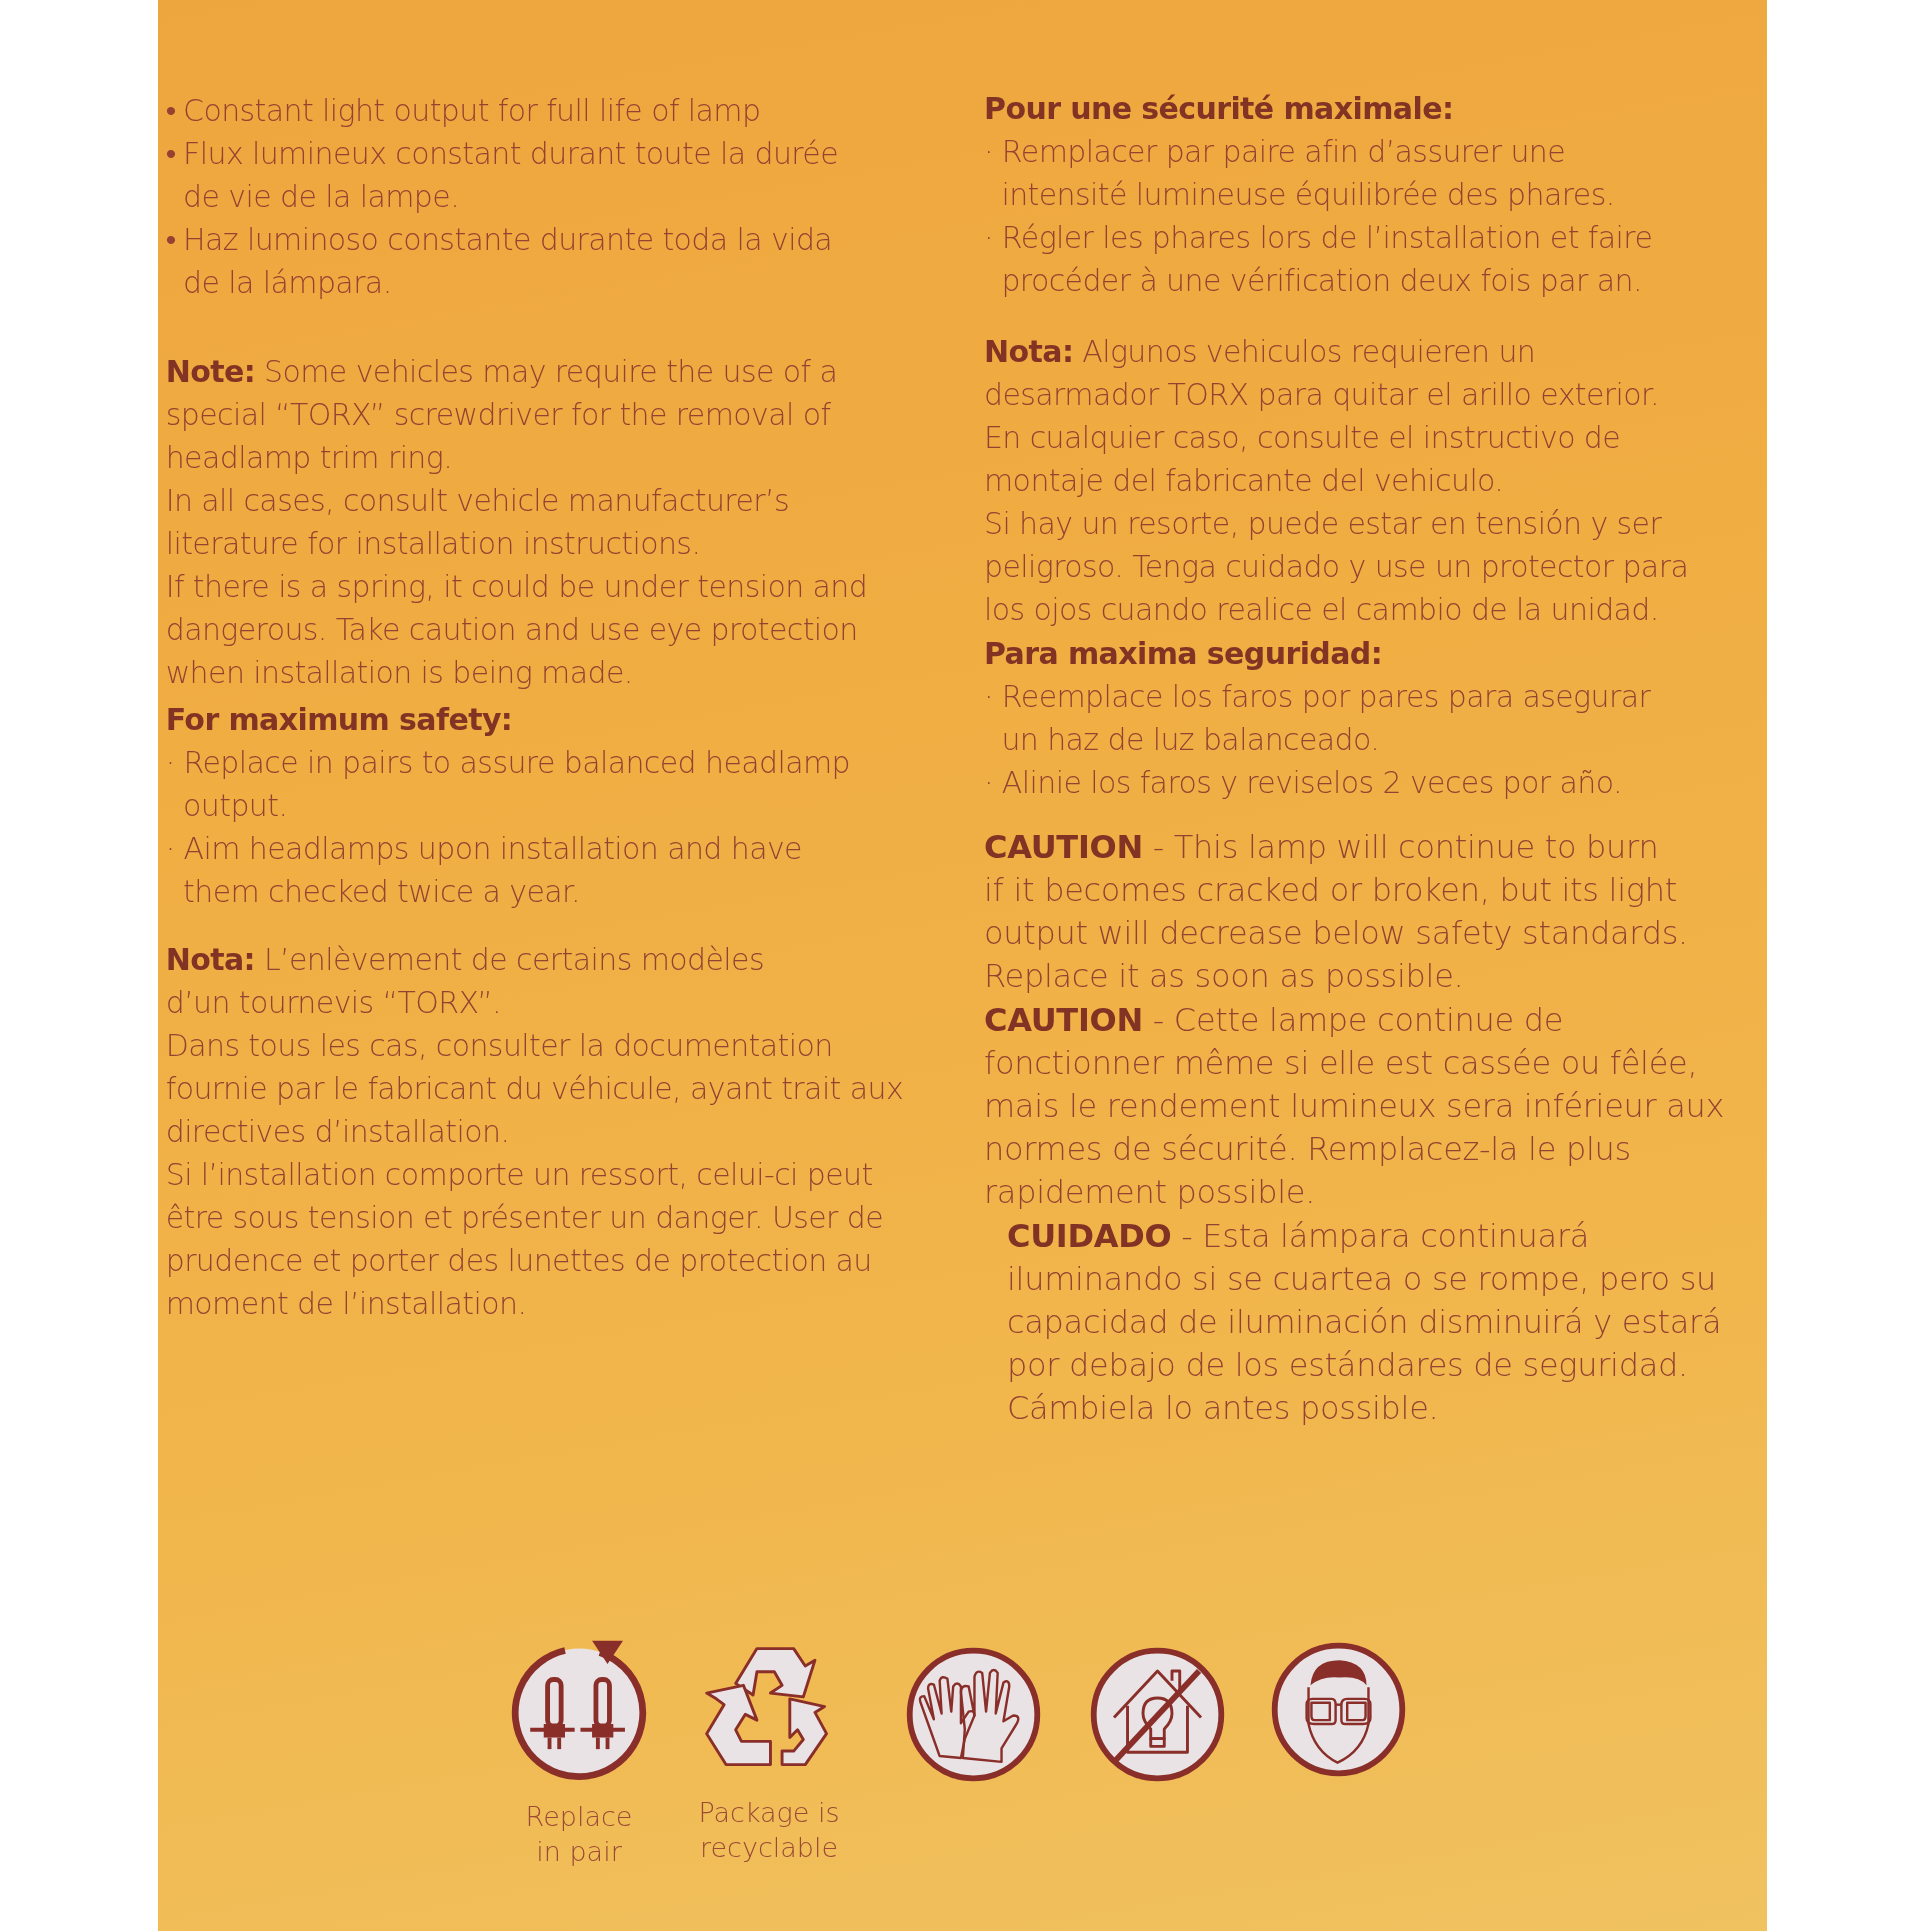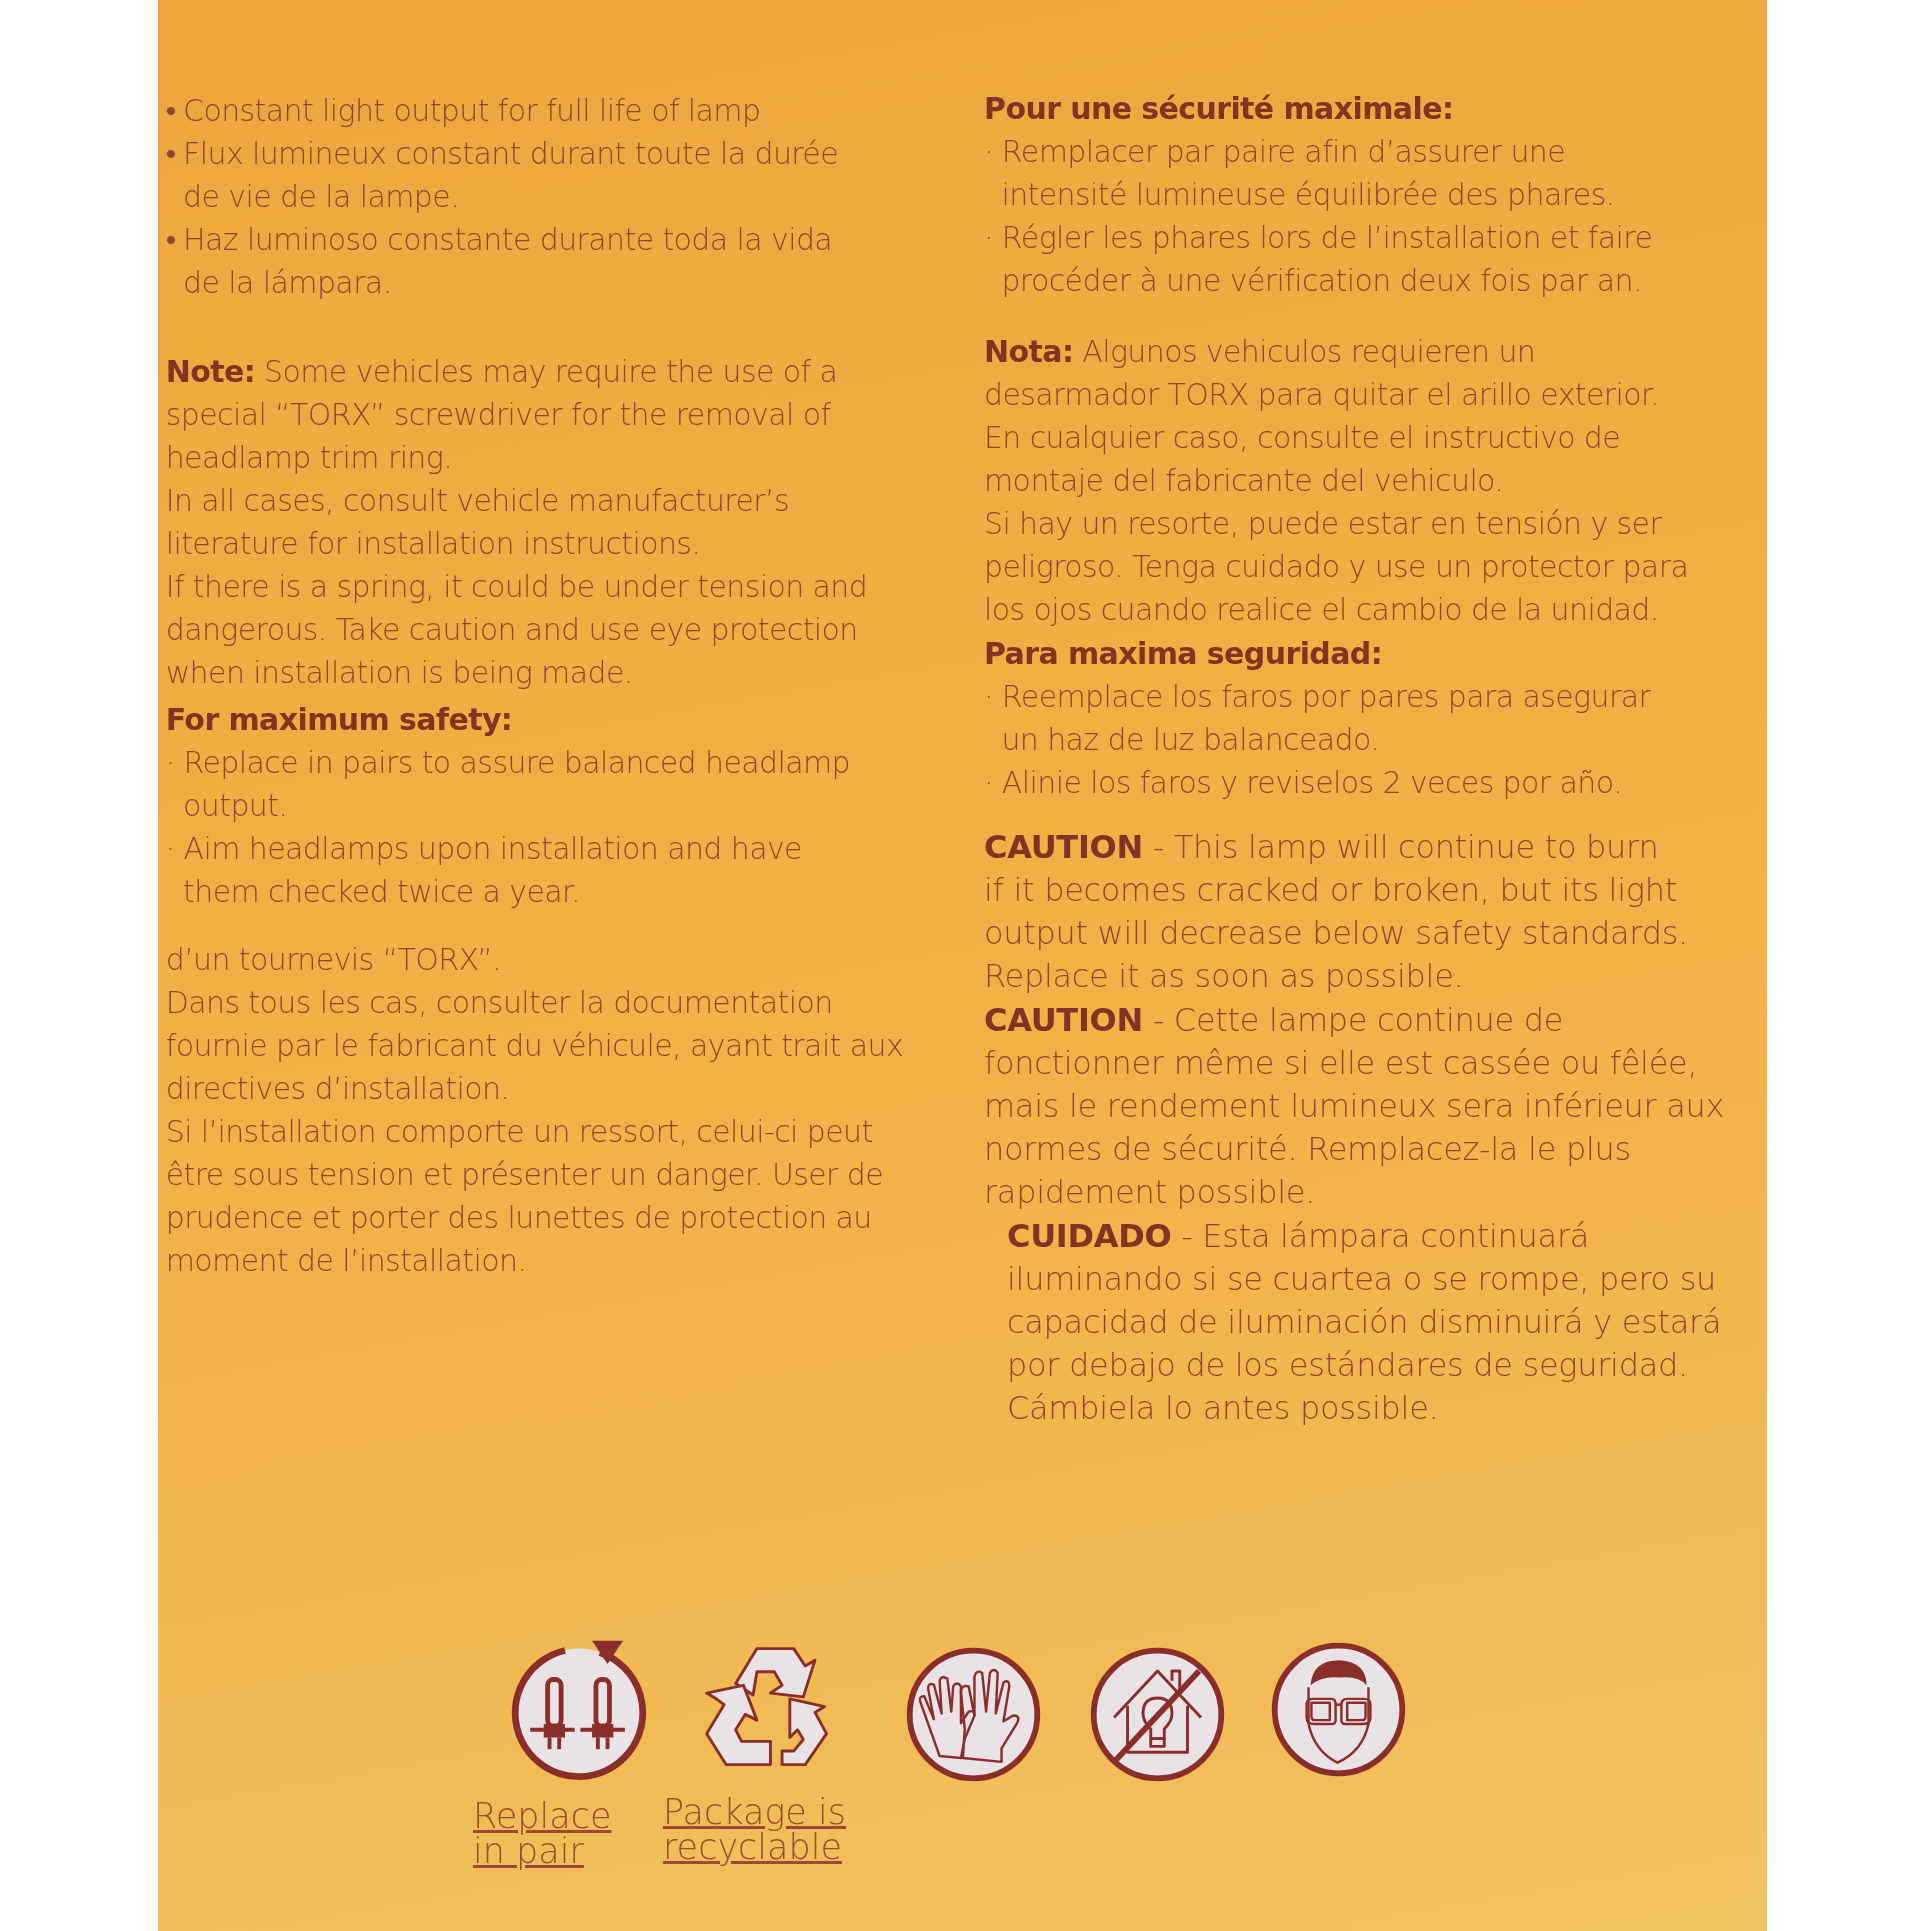--- a/index.html
+++ b/index.html
@@ -52,26 +52,26 @@
     .icon {
       position: absolute;
       top: 0;
       width: 145px;
       height: 145px;
     }
     .icon svg { width: 100%; height: 100%; display: block; }
     .icon-caption {
       position: absolute;
       width: 212px;
+      text-align: center;
       font-family: "DejaVu Sans", sans-serif;
-      font-size: 35px;
+      font-size: 27px;
       line-height: 35px;
       color: #9b4a35;
       font-weight: 300;
-      text-decoration: underline;
     }
   </style>
 </head>
 <body>
 
 <div class="panel">
 
   <div class="col col-left">
 
     <div class="block" style="top:89px;">
@@ -95,20 +95,21 @@
 
     <div class="block" style="top:698px;">
       <span class="line bold">For maximum safety:</span>
       <span class="line">· Replace in pairs to assure balanced headlamp</span>
       <span class="line indent">output.</span>
       <span class="line">· Aim headlamps upon installation and have</span>
       <span class="line indent">them checked twice a year.</span>
     </div>
 
     <div class="block" style="top:938px;">
+      <span class="line"><span class="bold">Nota:</span><span> L’enlèvement de certains modèles</span></span>
       <span class="line">d’un tournevis “TORX”.</span>
       <span class="line">Dans tous les cas, consulter la documentation</span>
       <span class="line">fournie par le fabricant du véhicule, ayant trait aux</span>
       <span class="line">directives d’installation.</span>
       <span class="line">Si l’installation comporte un ressort, celui-ci peut</span>
       <span class="line">être sous tension et présenter un danger. User de</span>
       <span class="line">prudence et porter des lunettes de protection au</span>
       <span class="line">moment de l’installation.</span>
     </div>
   </div>

